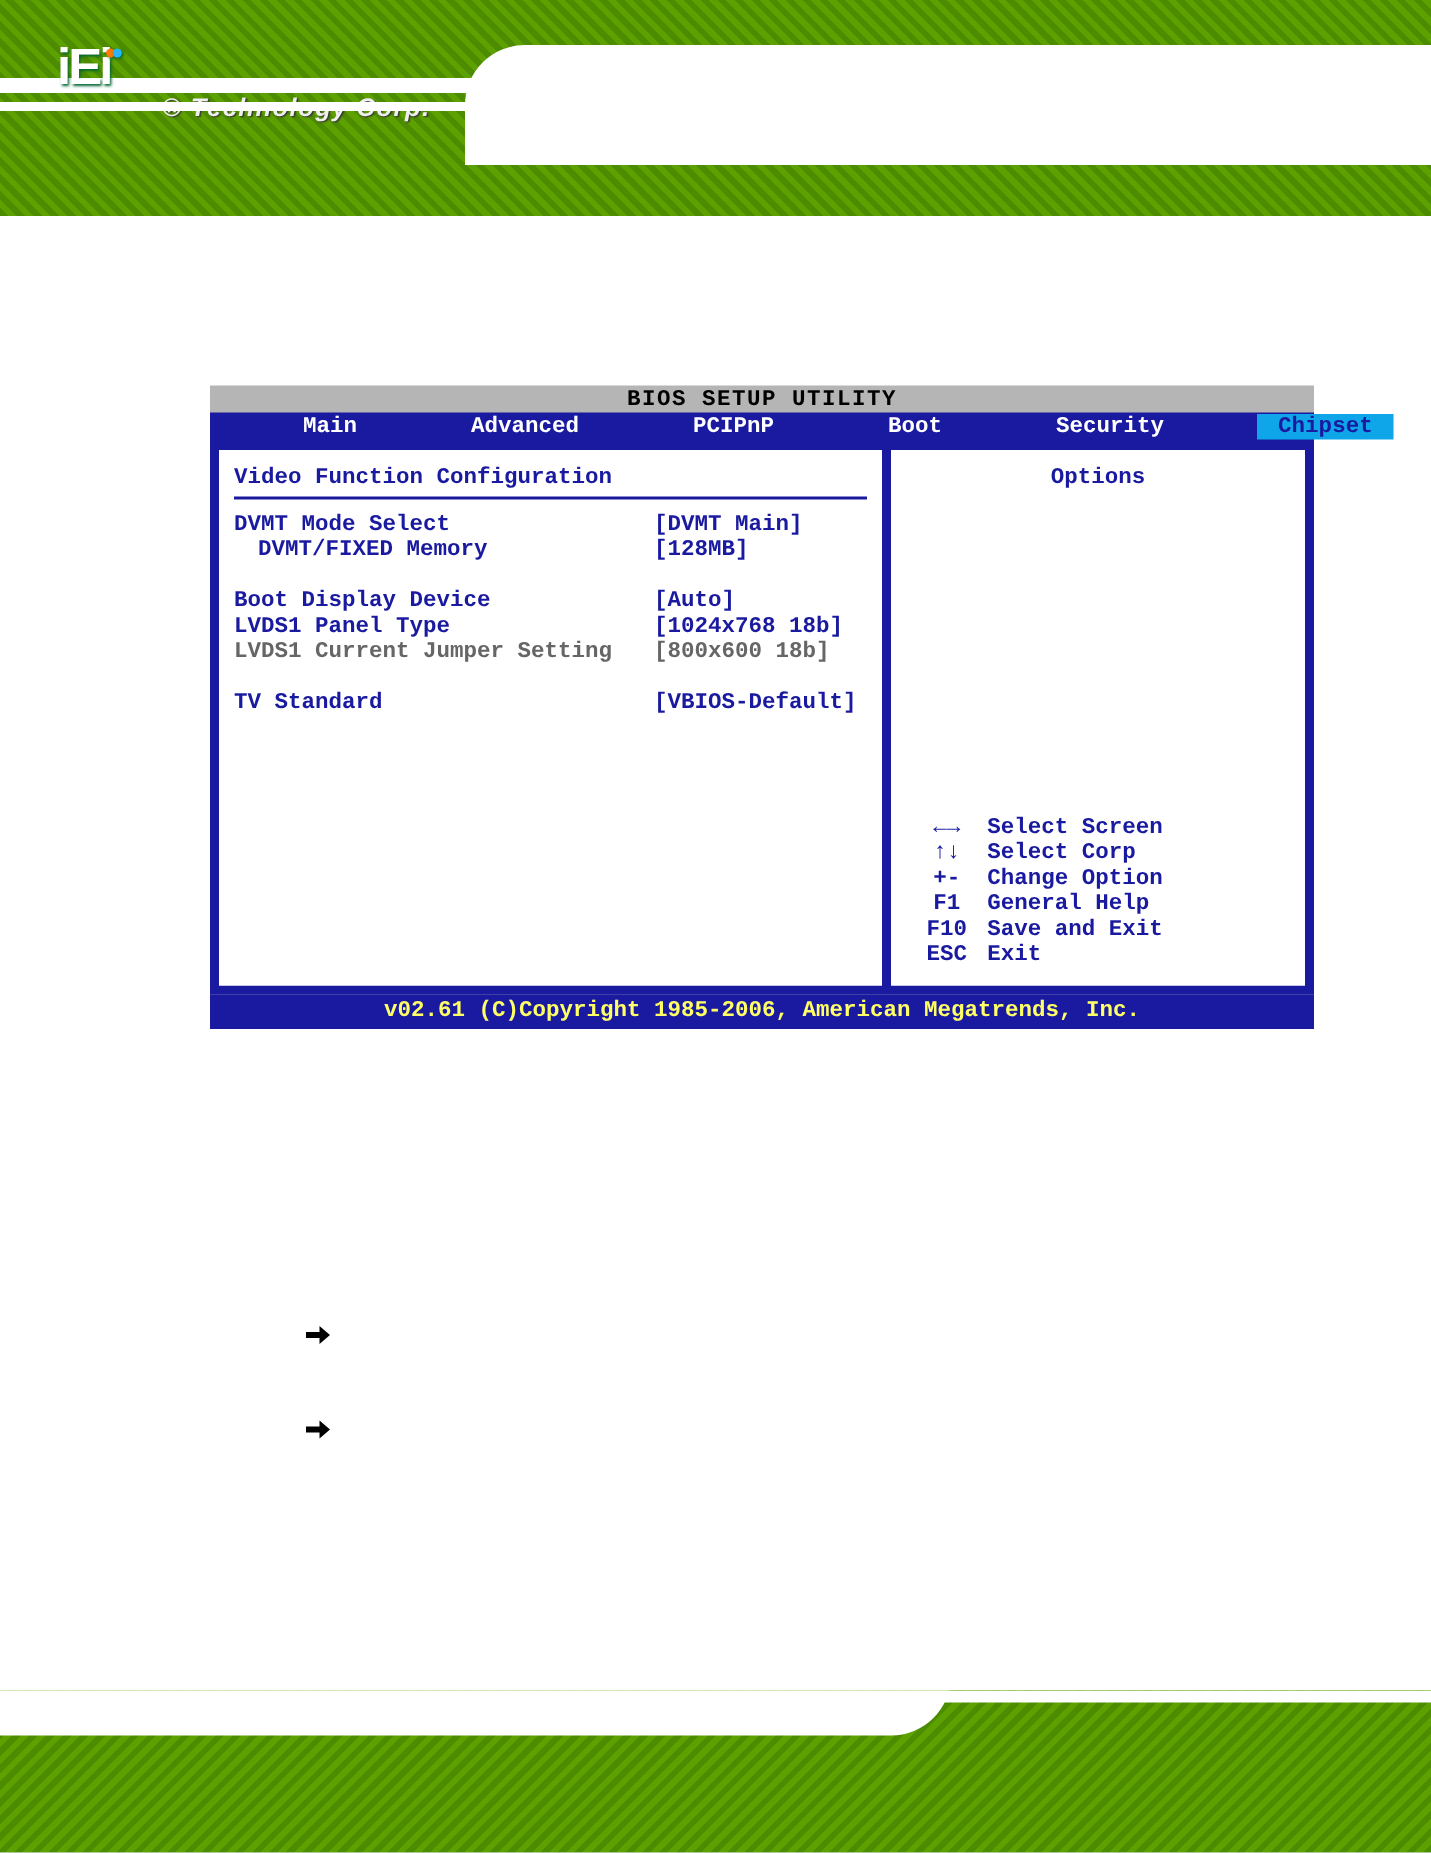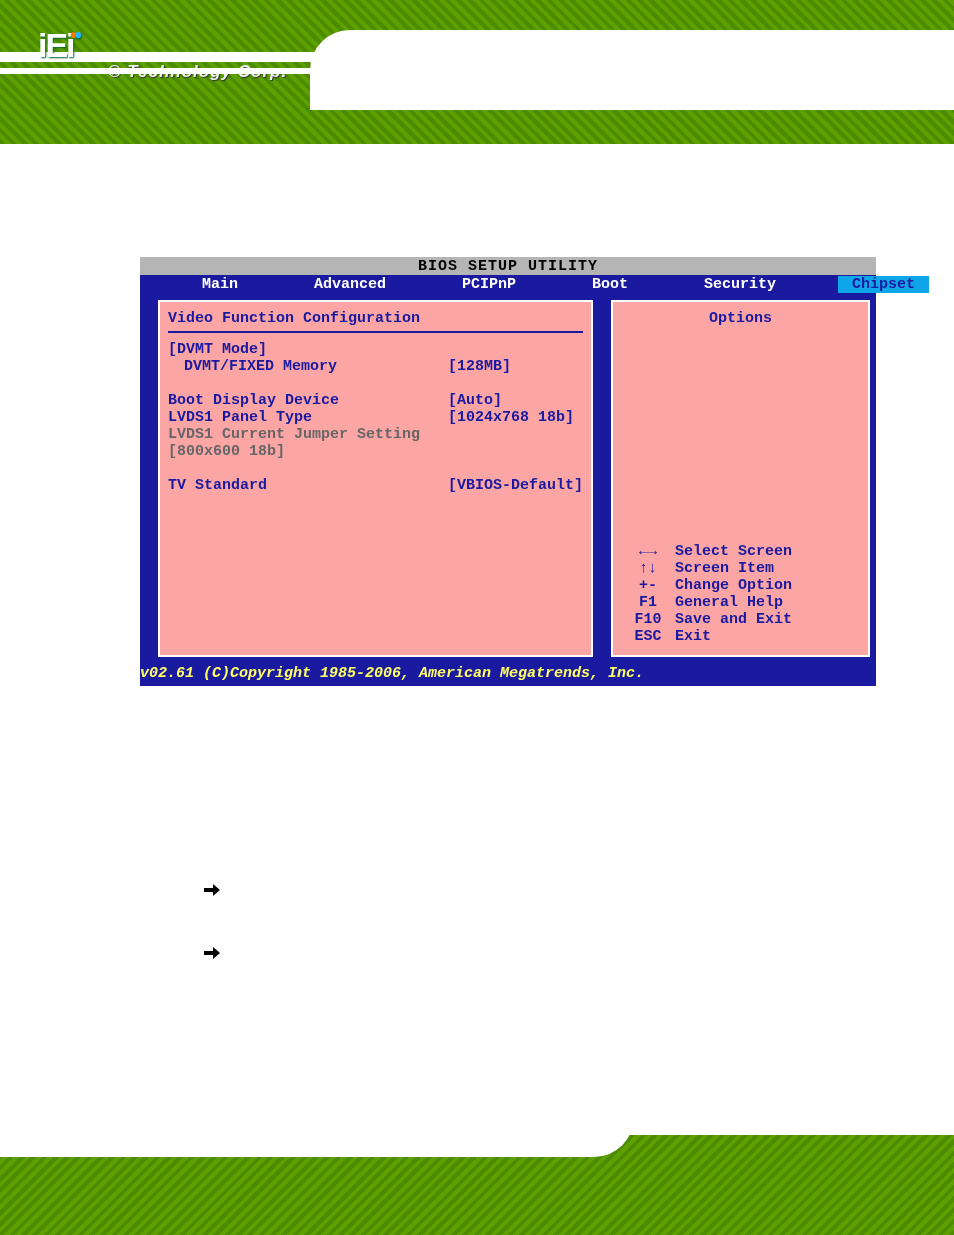--- a/index.html
+++ b/index.html
@@ -105,58 +105,57 @@
     color: #1a1aa0;
   }
   .bios-body {
     display: flex;
     background: #1a1aa0;
     padding: 6px;
     gap: 6px;
   }
   .bios-left, .bios-right {
     border: 2px solid #fff;
-    background: #fca5a5;
+    background: #ffffff;
     padding: 8px 8px 10px 8px;
-    margin-left: 12px;
   }
   .bios-left { flex: 1.65; height: 357px; }
   .bios-right { flex: 1; height: 357px; position: relative; text-align: center; }
   .bios-section-title {
     color: #1a1aa0;
     margin-bottom: 4px;
   }
   .bios-hr {
     border: none;
     border-top: 2px solid #1a1aa0;
     margin: 4px 0 8px 0;
   }
   .bios-row {
     display: flex;
     color: #1a1aa0;
   }
   .bios-row .label { width: 280px; white-space: pre; }
   .bios-row .value { white-space: pre; }
   .bios-row.indent .label { padding-left: 16px; font-family: Liberation Mono, monospace; }
-  .bios-row.gray { color: #666; flex-direction: column; }
+  .bios-row.gray { color: #666; }
   .bios-options-title { color: #1a1aa0; margin-bottom: 10px; }
 
   .bios-hints {
     position: absolute;
     bottom: 10px; left: 8px; right: 8px;
     color: #1a1aa0;
   }
   .bios-hint { display: flex; }
   .bios-hint .k { width: 54px; white-space: pre; }
 
   .bios-footer {
     background: #1a1aa0;
     color: #ffff66;
+    text-align: center;
     padding: 2px 0 4px 0;
-    font-style: italic;
   }
 
   
   .arrow-list {
     position: absolute;
     top: 878px; left: 203px;
     font-size: 18px;
     line-height: 1.3;
   }
   .arrow-item {
@@ -194,21 +193,22 @@
     <div class="bios-tab">Security</div>
     <div class="bios-tab active">Chipset</div>
     <div class="bios-tab">Exit</div>
   </div>
   <div class="bios-body">
     <div class="bios-left">
       <div class="bios-section-title">Video Function Configuration</div>
       <hr class="bios-hr">
       <div id="bios-rows">
           <div class="bios-row">
-            <span class="value">[DVMT Mode]</span>
+            <span class="label">DVMT Mode Select</span>
+            <span class="value">[DVMT Main]</span>
           </div>
           <div class="bios-row indent">
             <span class="label">DVMT/FIXED Memory</span>
             <span class="value">[128MB]</span>
           </div>
           <div class="bios-row">&nbsp;</div>
           <div class="bios-row">
             <span class="label">Boot Display Device</span>
             <span class="value">[Auto]</span>
           </div>
@@ -229,21 +229,21 @@
     </div>
     <div class="bios-right">
       <div class="bios-options-title">Options</div>
       <div class="bios-hints" id="bios-hints">
           <div class="bios-hint">
             <span class="k">←→</span>
             <span>Select Screen</span>
           </div>
           <div class="bios-hint">
             <span class="k">↑↓</span>
-            <span>Screen Item</span>
+            <span>Select Corp</span>
           </div>
           <div class="bios-hint">
             <span class="k">+-</span>
             <span>Change Option</span>
           </div>
           <div class="bios-hint">
             <span class="k">F1</span>
             <span>General Help</span>
           </div>
           <div class="bios-hint">

